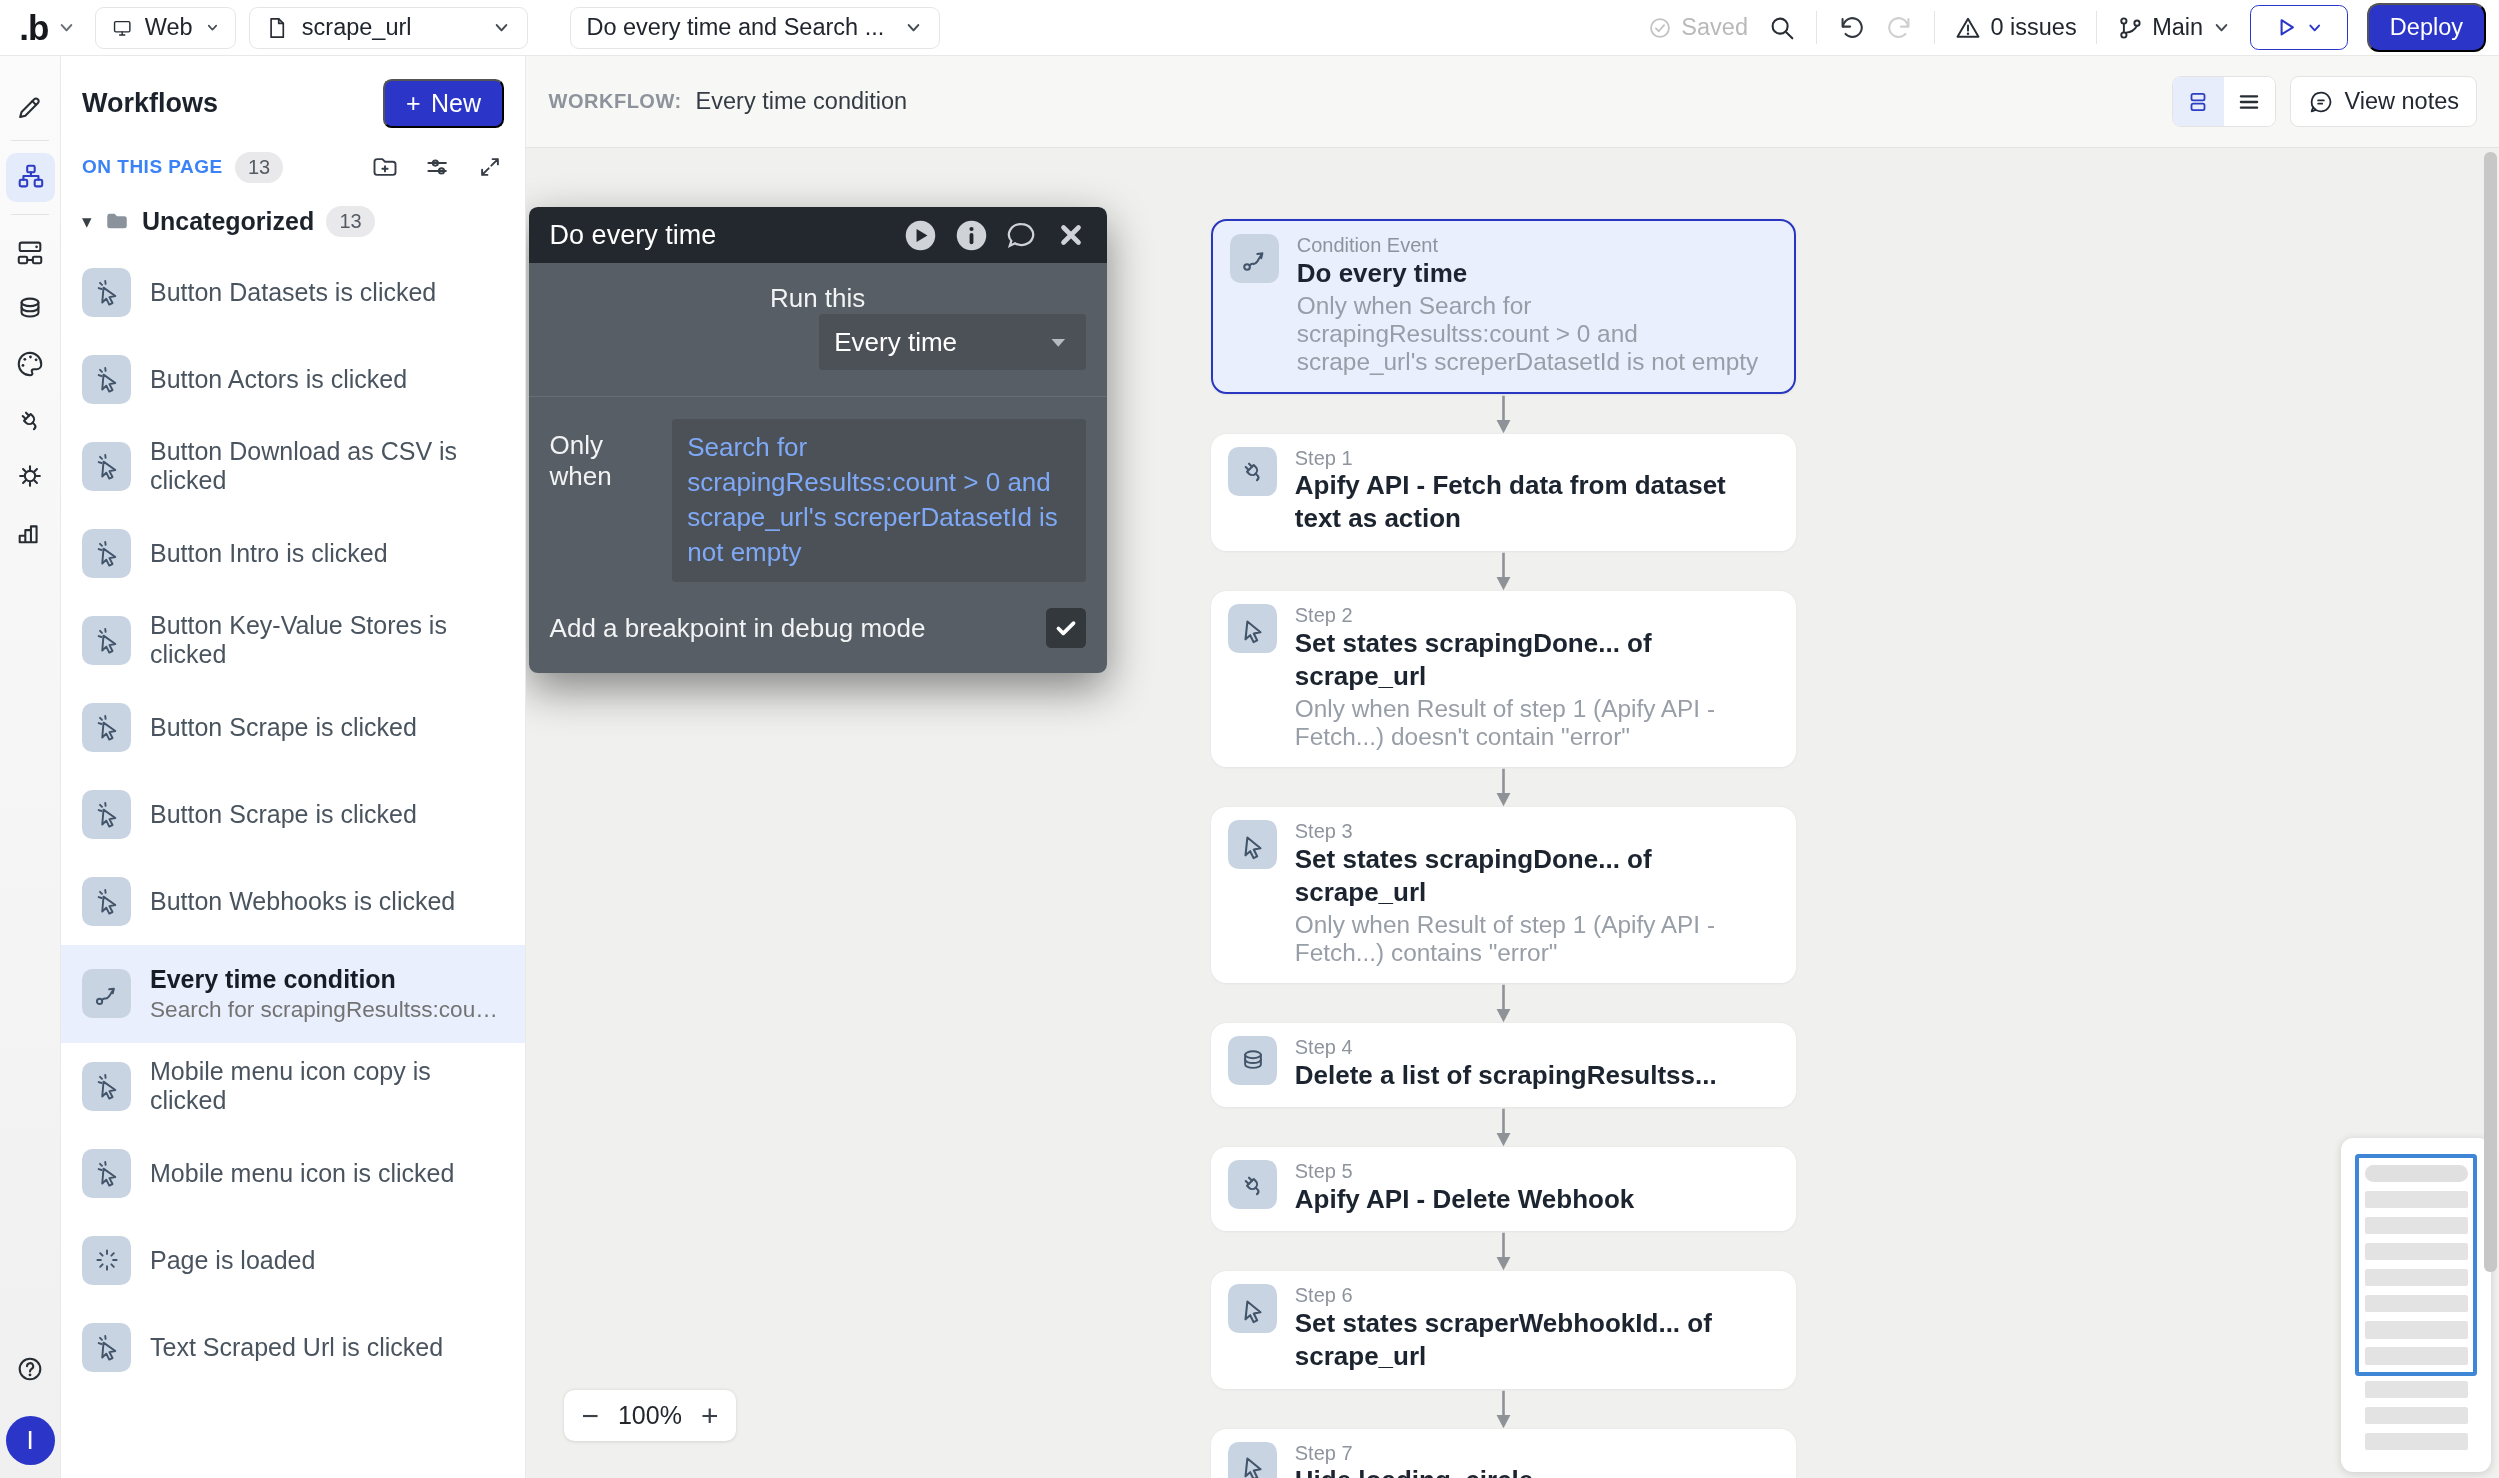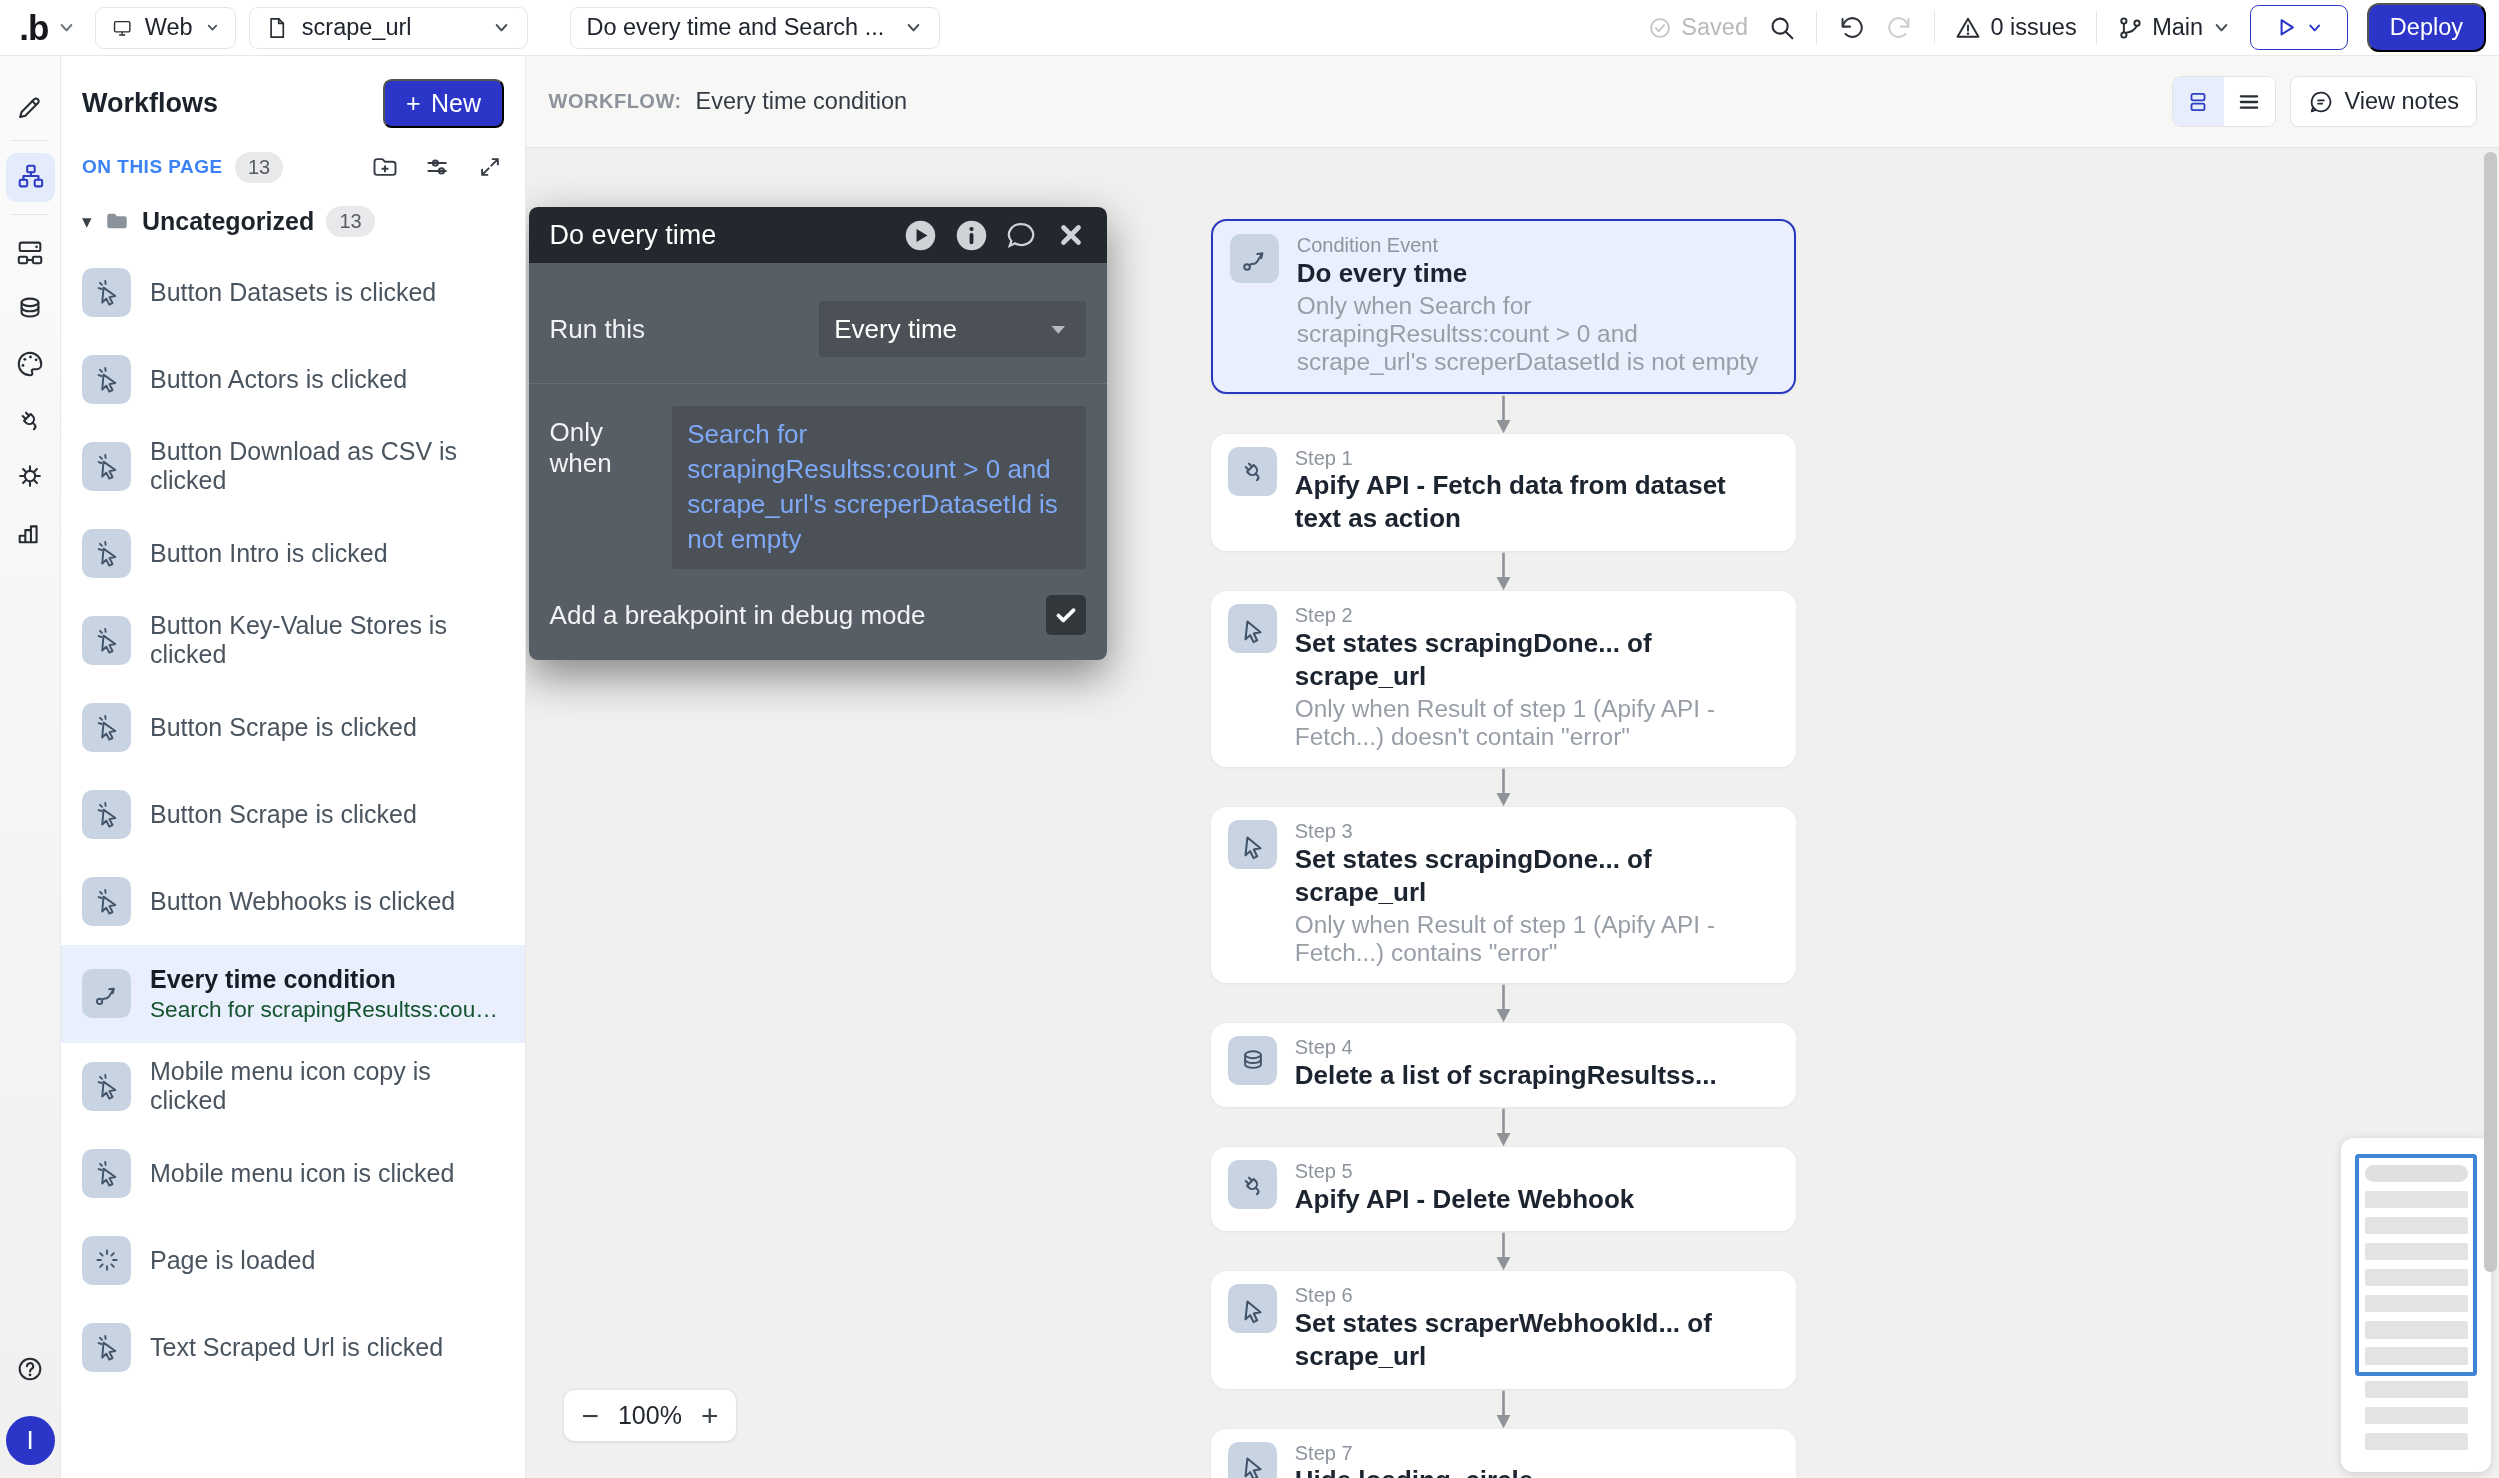--- a/index.html
+++ b/index.html
@@ -53,21 +53,21 @@
   .tree-caret { color:#3a4048; font-size:19px; }
   .tree-label { font-size:25px; font-weight:700; color:#1d232b; }
   .wf-list { flex:1; overflow:hidden; padding-top:3.5px; }
   .wf-item { display:flex; align-items:center; gap:19px; padding:0 21px; height:87px; }
   .wf-item.selected { background:#e9effc; height:98px; }
   .tile { flex:0 0 49px; width:49px; height:49px; border-radius:10.5px; background:#c9d4e2;
     display:grid; place-items:center; color:#42546a; }
   .wf-label { font-size:25px; color:#49545f; }
   .wf-text { min-width:0; }
   .wf-title-sel { font-size:25px; font-weight:700; color:#171d26; }
-  .wf-sub { font-size:22.6px; color:#14532d; margin-top:3.5px; white-space:nowrap; overflow:hidden; text-overflow:ellipsis; }
+  .wf-sub { font-size:22.6px; color:#737373; margin-top:3.5px; white-space:nowrap; overflow:hidden; text-overflow:ellipsis; }
 
   
   .canvas { flex:1; display:flex; flex-direction:column; background:#f7f7f5; min-width:0; }
   .canvas-head { height:92px; display:flex; align-items:center; padding:0 22.6px;
     border-bottom:0.9px solid #e4e4e2; }
   .ch-label { font-size:20px; font-weight:700; letter-spacing:0.5px; color:#8d939c; }
   .ch-title { font-size:23.5px; color:#343b44; margin-left:14px; }
   .ch-right { margin-left:auto; display:flex; align-items:center; }
   .seg { display:flex; background:#fff; border:0.9px solid #e3e3e3; border-radius:8.7px; overflow:hidden; height:51px; }
   .seg-btn { width:51px; display:grid; place-items:center; background:#fff; }
@@ -88,21 +88,21 @@
   .arrow { height:40px; display:flex; justify-content:center; }
 
   
   .dialog { position:absolute; left:2.6px; top:59px; width:578px; border-radius:8.7px;
     box-shadow:0 15.7px 44px rgba(0,0,0,.45); z-index:20; }
   .dlg-head { height:56px; background:#23282e; border-radius:8.7px 8.7px 0 0; display:flex;
     align-items:center; padding:0 21px; }
   .dlg-title { color:#fff; font-size:27px; }
   .dlg-icons { margin-left:auto; display:flex; align-items:center; gap:17.4px; }
   .dlg-body { background:#575e66; border-radius:0 0 8.7px 8.7px; }
-  .dlg-row1 { display:flex; align-items:center; padding:38px 21px 26px; }
+  .dlg-row1 { display:flex; align-items:center; padding:20px 21px 26px;flex-direction:column; }
   .dlg-label { color:#f2f3f4; font-size:26px; }
   .dlg-select { margin-left:auto; width:267px; height:56px; background:#4b5157; border-radius:3.5px;
     display:flex; align-items:center; padding:0 15.7px; color:#fff; font-size:26px; }
   .dlg-div { height:0.9px; background:#676e76; }
   .dlg-row2 { display:flex; padding:22.6px 21px 8.7px; }
   .dlg-row2 .dlg-label { flex:0 0 122px; padding-top:10.5px; }
   .dlg-expr { flex:1; background:#4b5157; border-radius:3.5px; padding:10.5px 15.7px 12.2px;
     color:#7fa9f7; font-size:26px; line-height:35px; }
   .dlg-row3 { display:flex; align-items:center; padding:17.4px 21px 24.4px; }
   .checkbox { margin-left:auto; width:40px; height:40px; background:#33383d; border-radius:5.2px;

